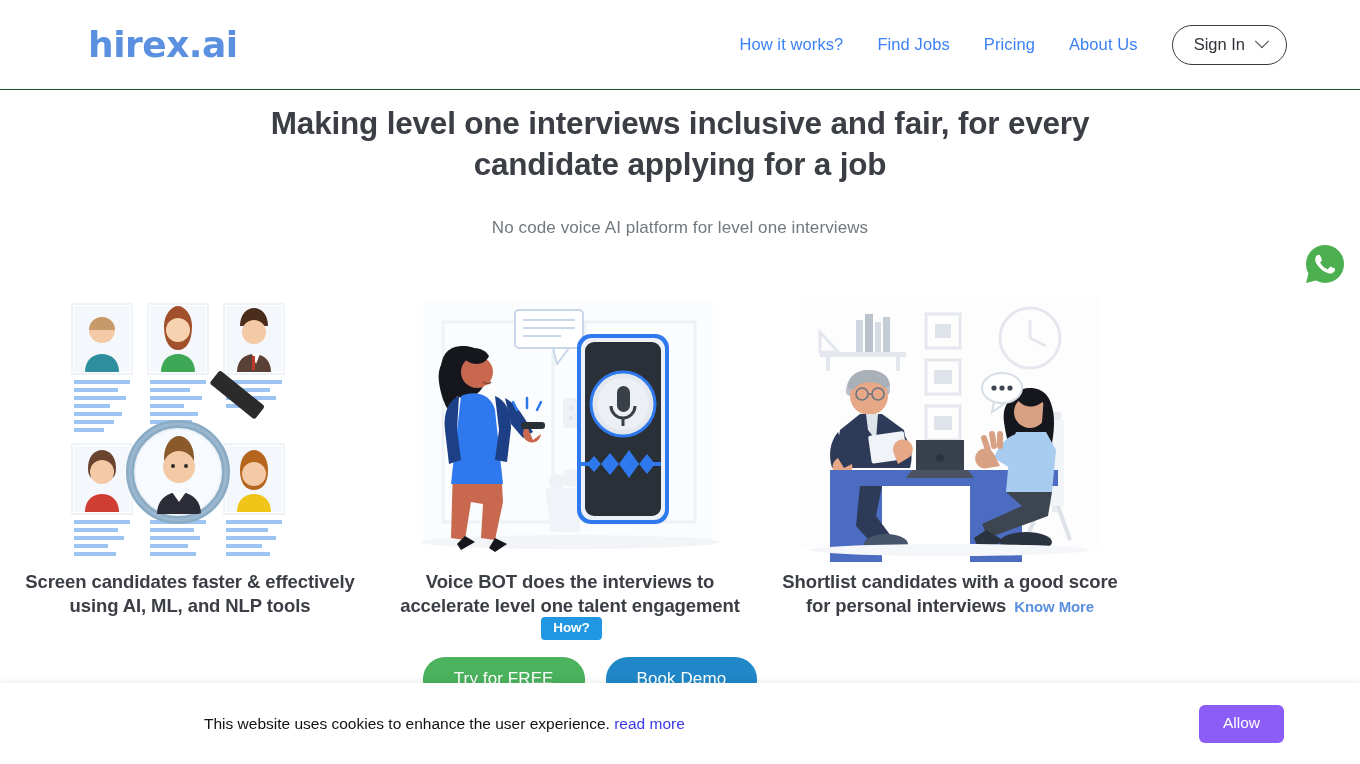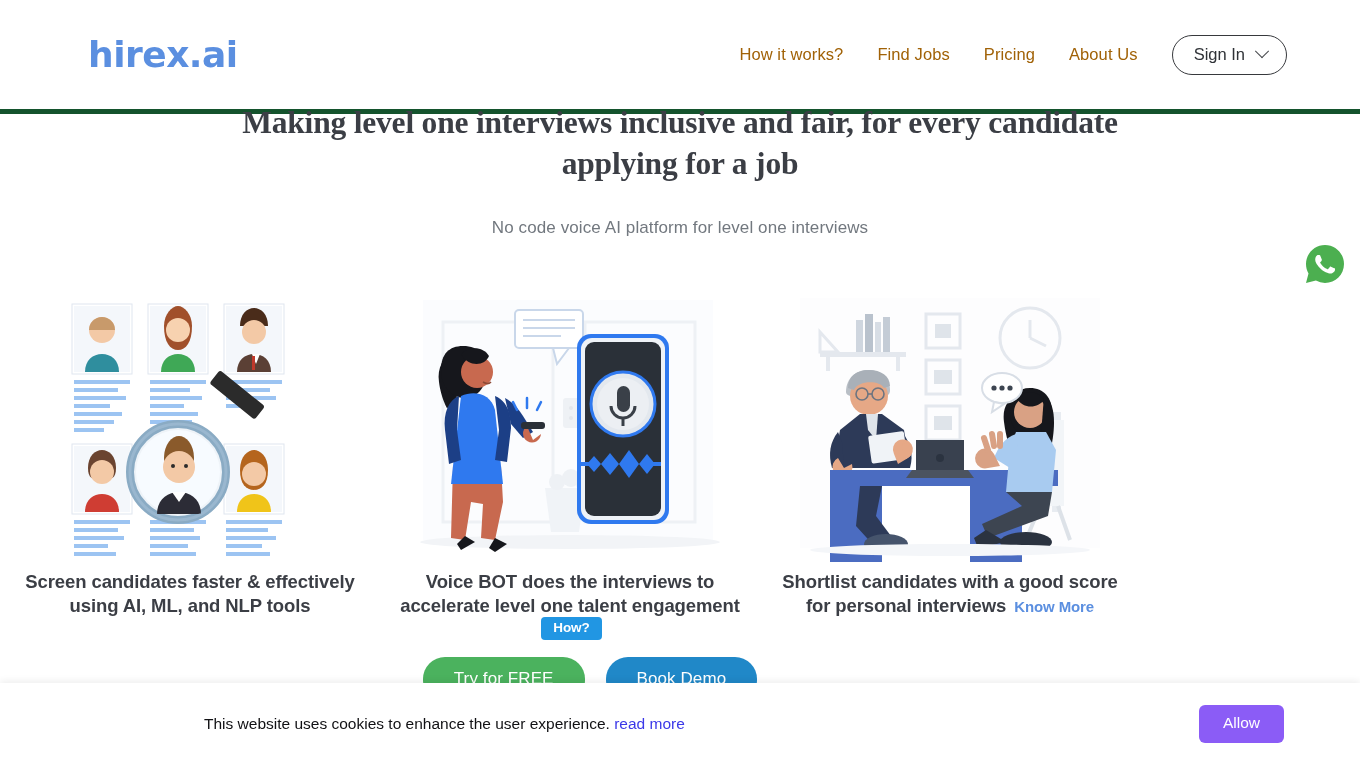--- a/index.html
+++ b/index.html
@@ -7,38 +7,38 @@
     width: 1360px; height: 764px;
     overflow: hidden;
     background: #ffffff;
     font-family: "Liberation Sans", sans-serif;
     -webkit-font-smoothing: antialiased;
   }
   .page { position: relative; width: 1360px; height: 764px; background: #fff; }
 
   
   .header {
-    position: absolute; top: 0; left: 0; width: 1360px; height: 114px;
-    border-bottom: 5px solid #14532d;
+    position: absolute; top: 0; left: 0; width: 1360px; height: 90px;
+    border-bottom: 1px solid #14532d;
     background: #fff;
     display: flex; align-items: center;
   }
   .logo {
     position: absolute; left: 88px; top: 50%; transform: translateY(-50%);
     font-family: "DejaVu Sans", sans-serif;
     font-size: 36px; font-weight: 700; letter-spacing: -0.5px;
     color: #5b8fe0; line-height: 1;
     user-select: none;
   }
   .nav {
     position: absolute; right: 73px; top: 50%; transform: translateY(-50%);
     display: flex; align-items: center; gap: 0px;
   }
   .nav-item {
-    font-size: 16.5px; color: #a16207; padding: 8px 17px;
+    font-size: 16.5px; color: #3b82f6; padding: 8px 17px;
     white-space: nowrap; cursor: pointer; letter-spacing: 0.1px;
   }
   .signin-btn {
     margin-left: 17px;
     display: flex; align-items: center; gap: 12px;
     border: 1px solid #37393d; border-radius: 22px;
     padding: 9px 19px 10px 21px;
     font-size: 16.5px; color: #2f3237; cursor: pointer;
     background: #fff; white-space: nowrap;
   }
@@ -48,21 +48,20 @@
     transform: rotate(45deg) translate(-2px, -2px);
   }
 
   
   .hero { position: absolute; top: 90px; left: 0; width: 1360px; text-align: center; }
   .hero-title {
     margin-top: 13px;
     font-size: 31.5px; font-weight: 700; color: #3b3e45;
     line-height: 1.29; letter-spacing: -0.2px;
     padding: 0 200px;
-    font-family: Liberation Serif, serif;
   }
   .hero-sub {
     margin-top: 34px;
     font-size: 17px; color: #72787f; letter-spacing: 0.1px;
   }
 
   
   .features {
     position: absolute; top: 262px; left: 0; width: 1140px;
     display: flex; align-items: flex-start; justify-content: center;

